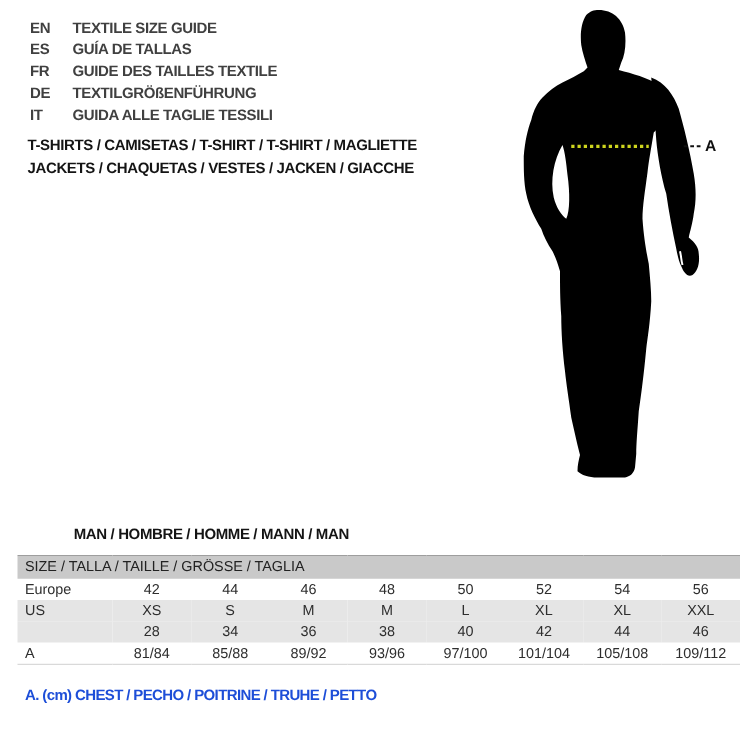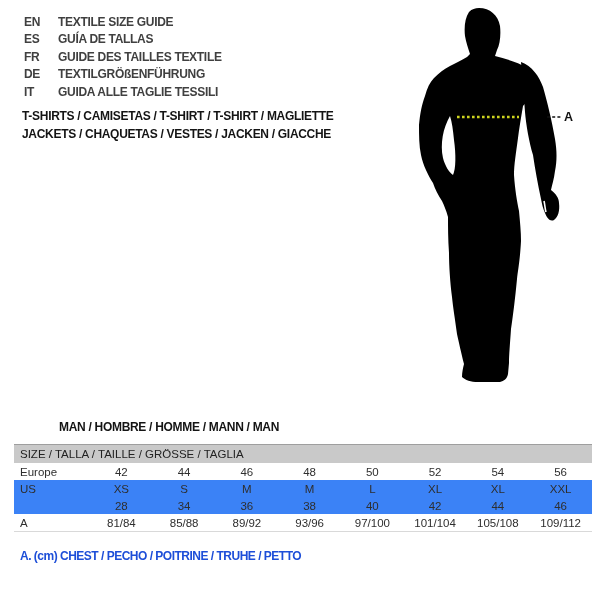--- a/index.html
+++ b/index.html
@@ -19,21 +19,21 @@
   .measure-a{font-family:"Liberation Sans",sans-serif;font-weight:bold;font-size:12.5px;fill:#111;}
   
   .section-title{position:absolute;left:20px;top:420px;font-weight:bold;font-size:12px;letter-spacing:-0.3px;color:#141414;margin-left:39px;}
   
   .size-table{position:absolute;left:14px;top:444px;width:578px;border-collapse:collapse;table-layout:fixed;
     font-size:11.5px;color:#2e2e2e;border-bottom:1px solid #d9d9d9;}
   .size-table thead th{background:#c9c9c9;border-top:1px solid #9e9e9e;height:18px;font-weight:normal;
     text-align:left;padding:0 0 0 6px;font-size:11.5px;color:#222;}
   .size-table td{height:17px;text-align:center;padding:0;font-weight:normal;}
   .size-table td.row-label{text-align:left;padding-left:6px;}
-  .size-table tr.row-gray td{background:#3b82f6;}
+  .size-table tr.row-gray td{background:#e5e5e5;}
   
   .footnote{position:absolute;left:20px;top:549px;font-weight:bold;font-size:12px;letter-spacing:-0.5px;color:#1d4ed8;}
 </style>
 </head>
 <body>
 
 <div class="lang-block">
   <div class="lang-row">
     <span class="lang-code">EN</span>
     <span>TEXTILE SIZE GUIDE</span>

